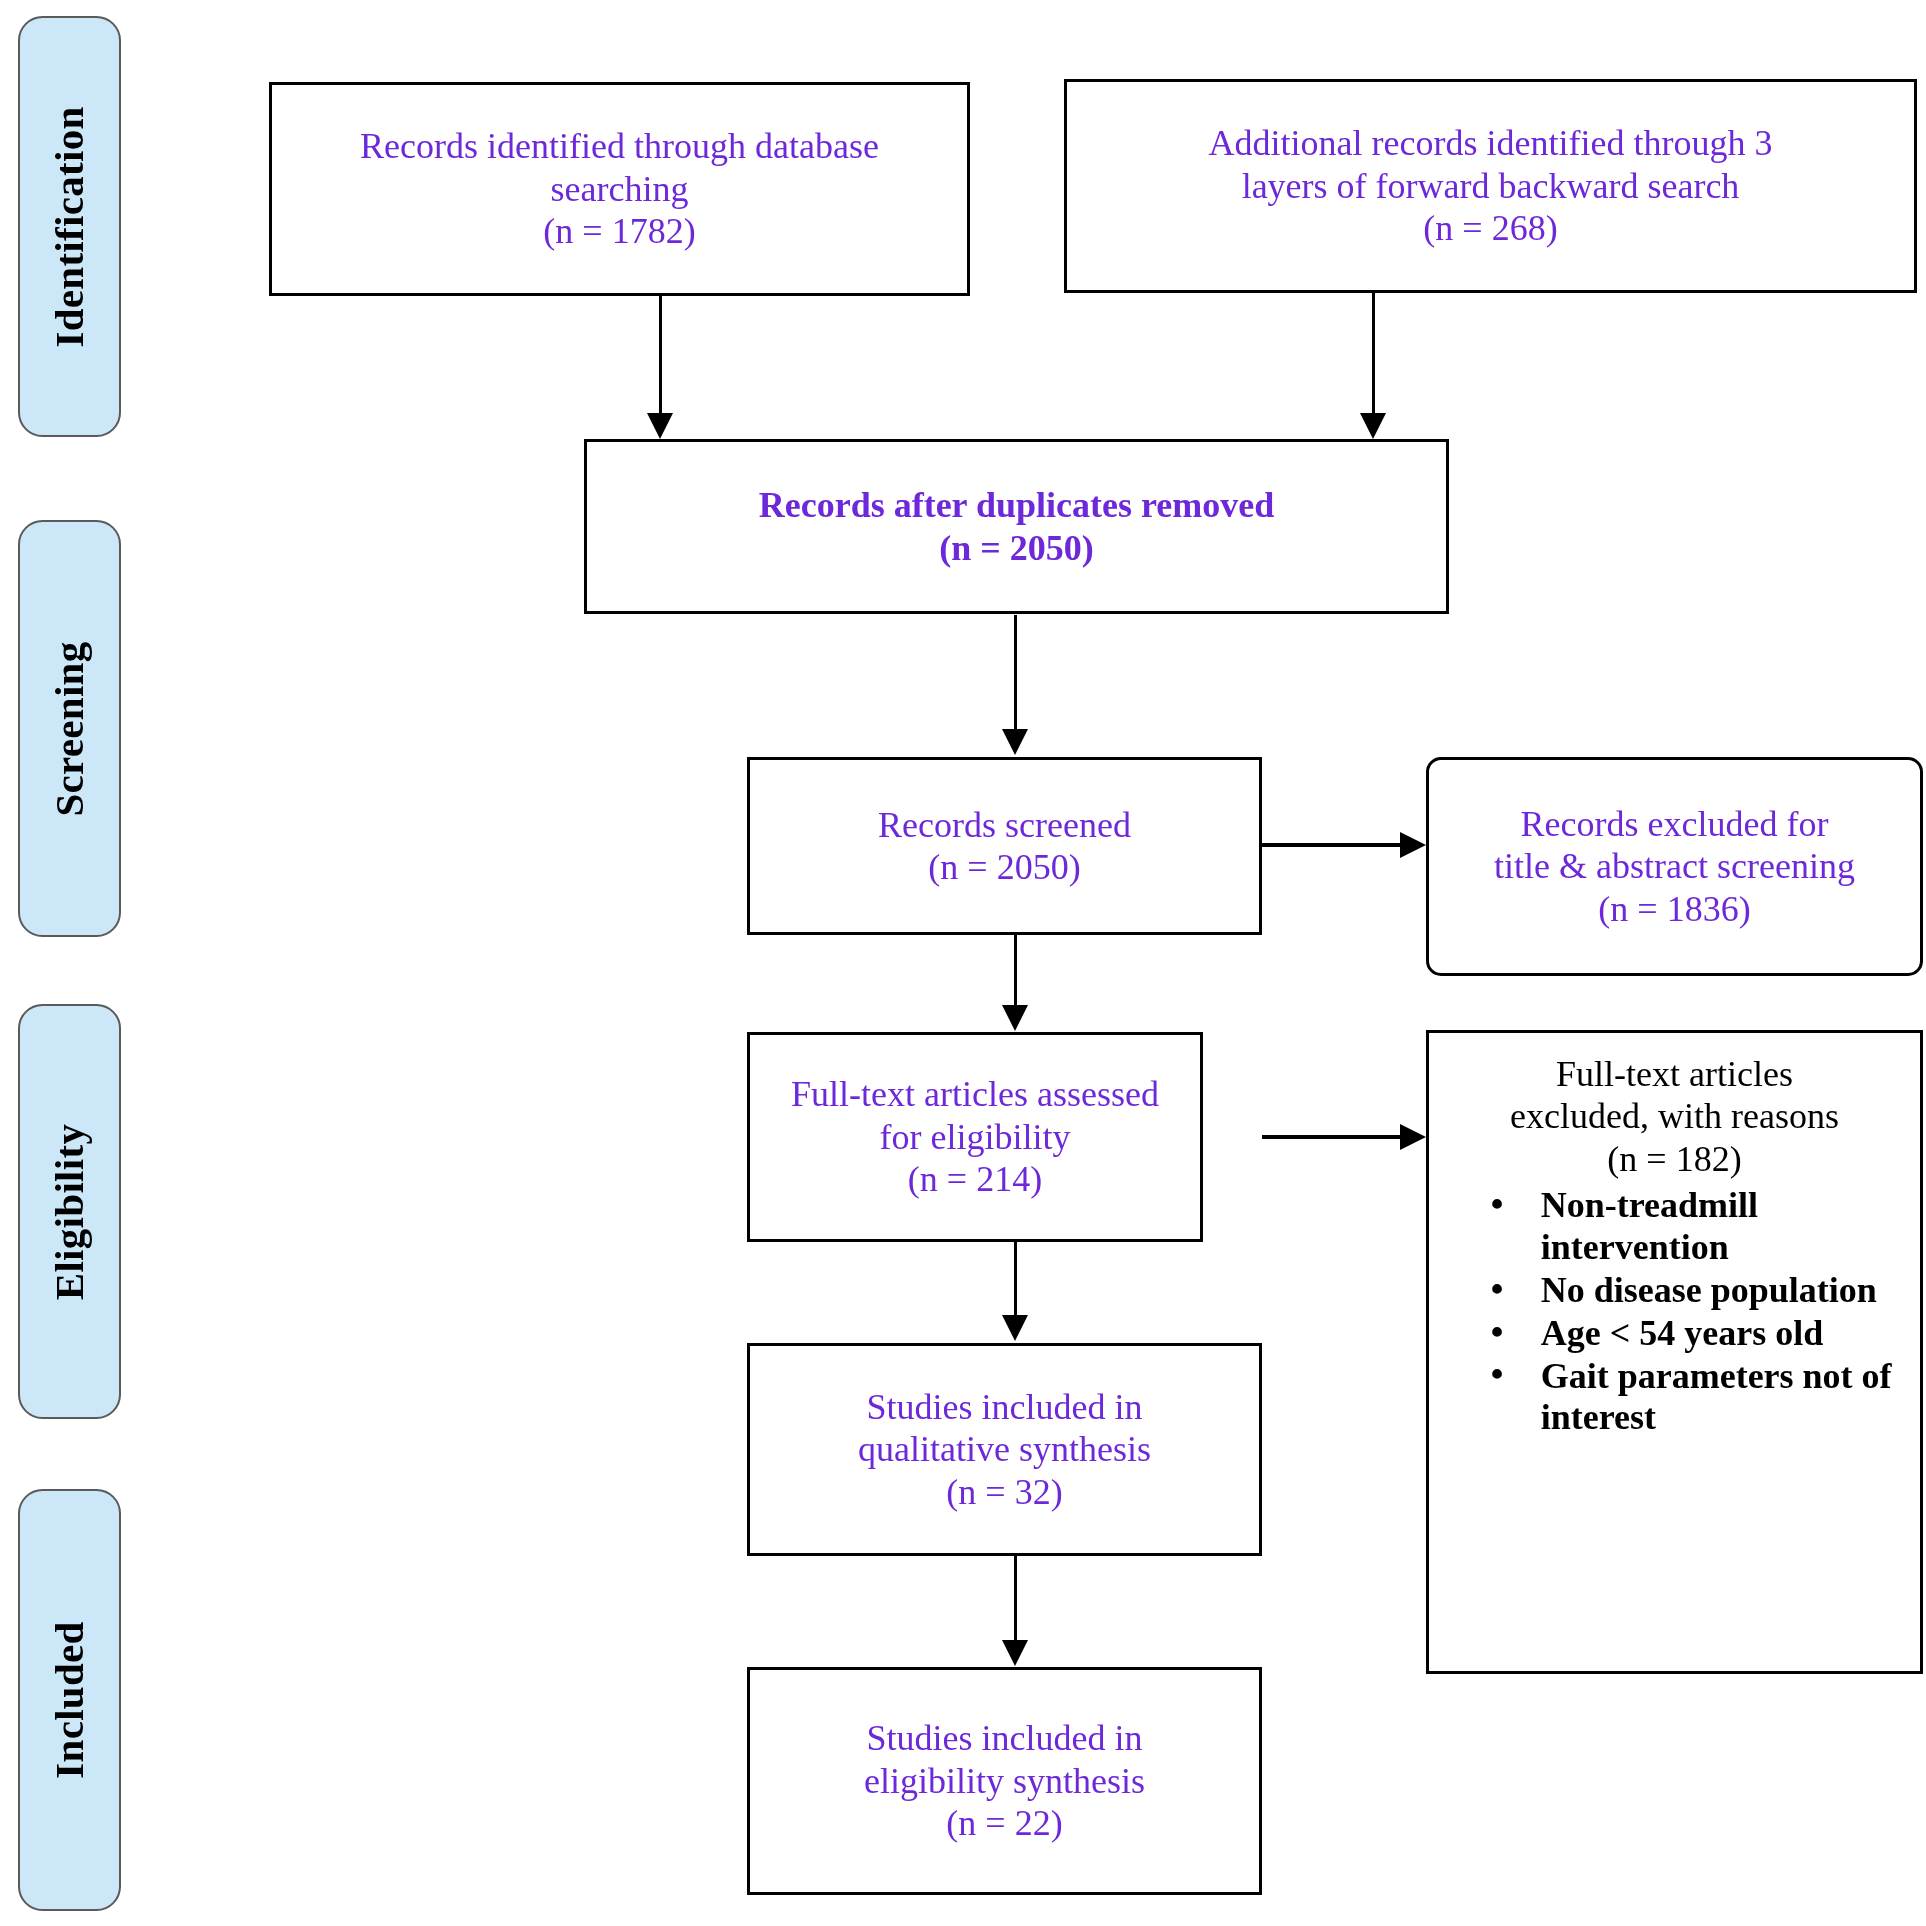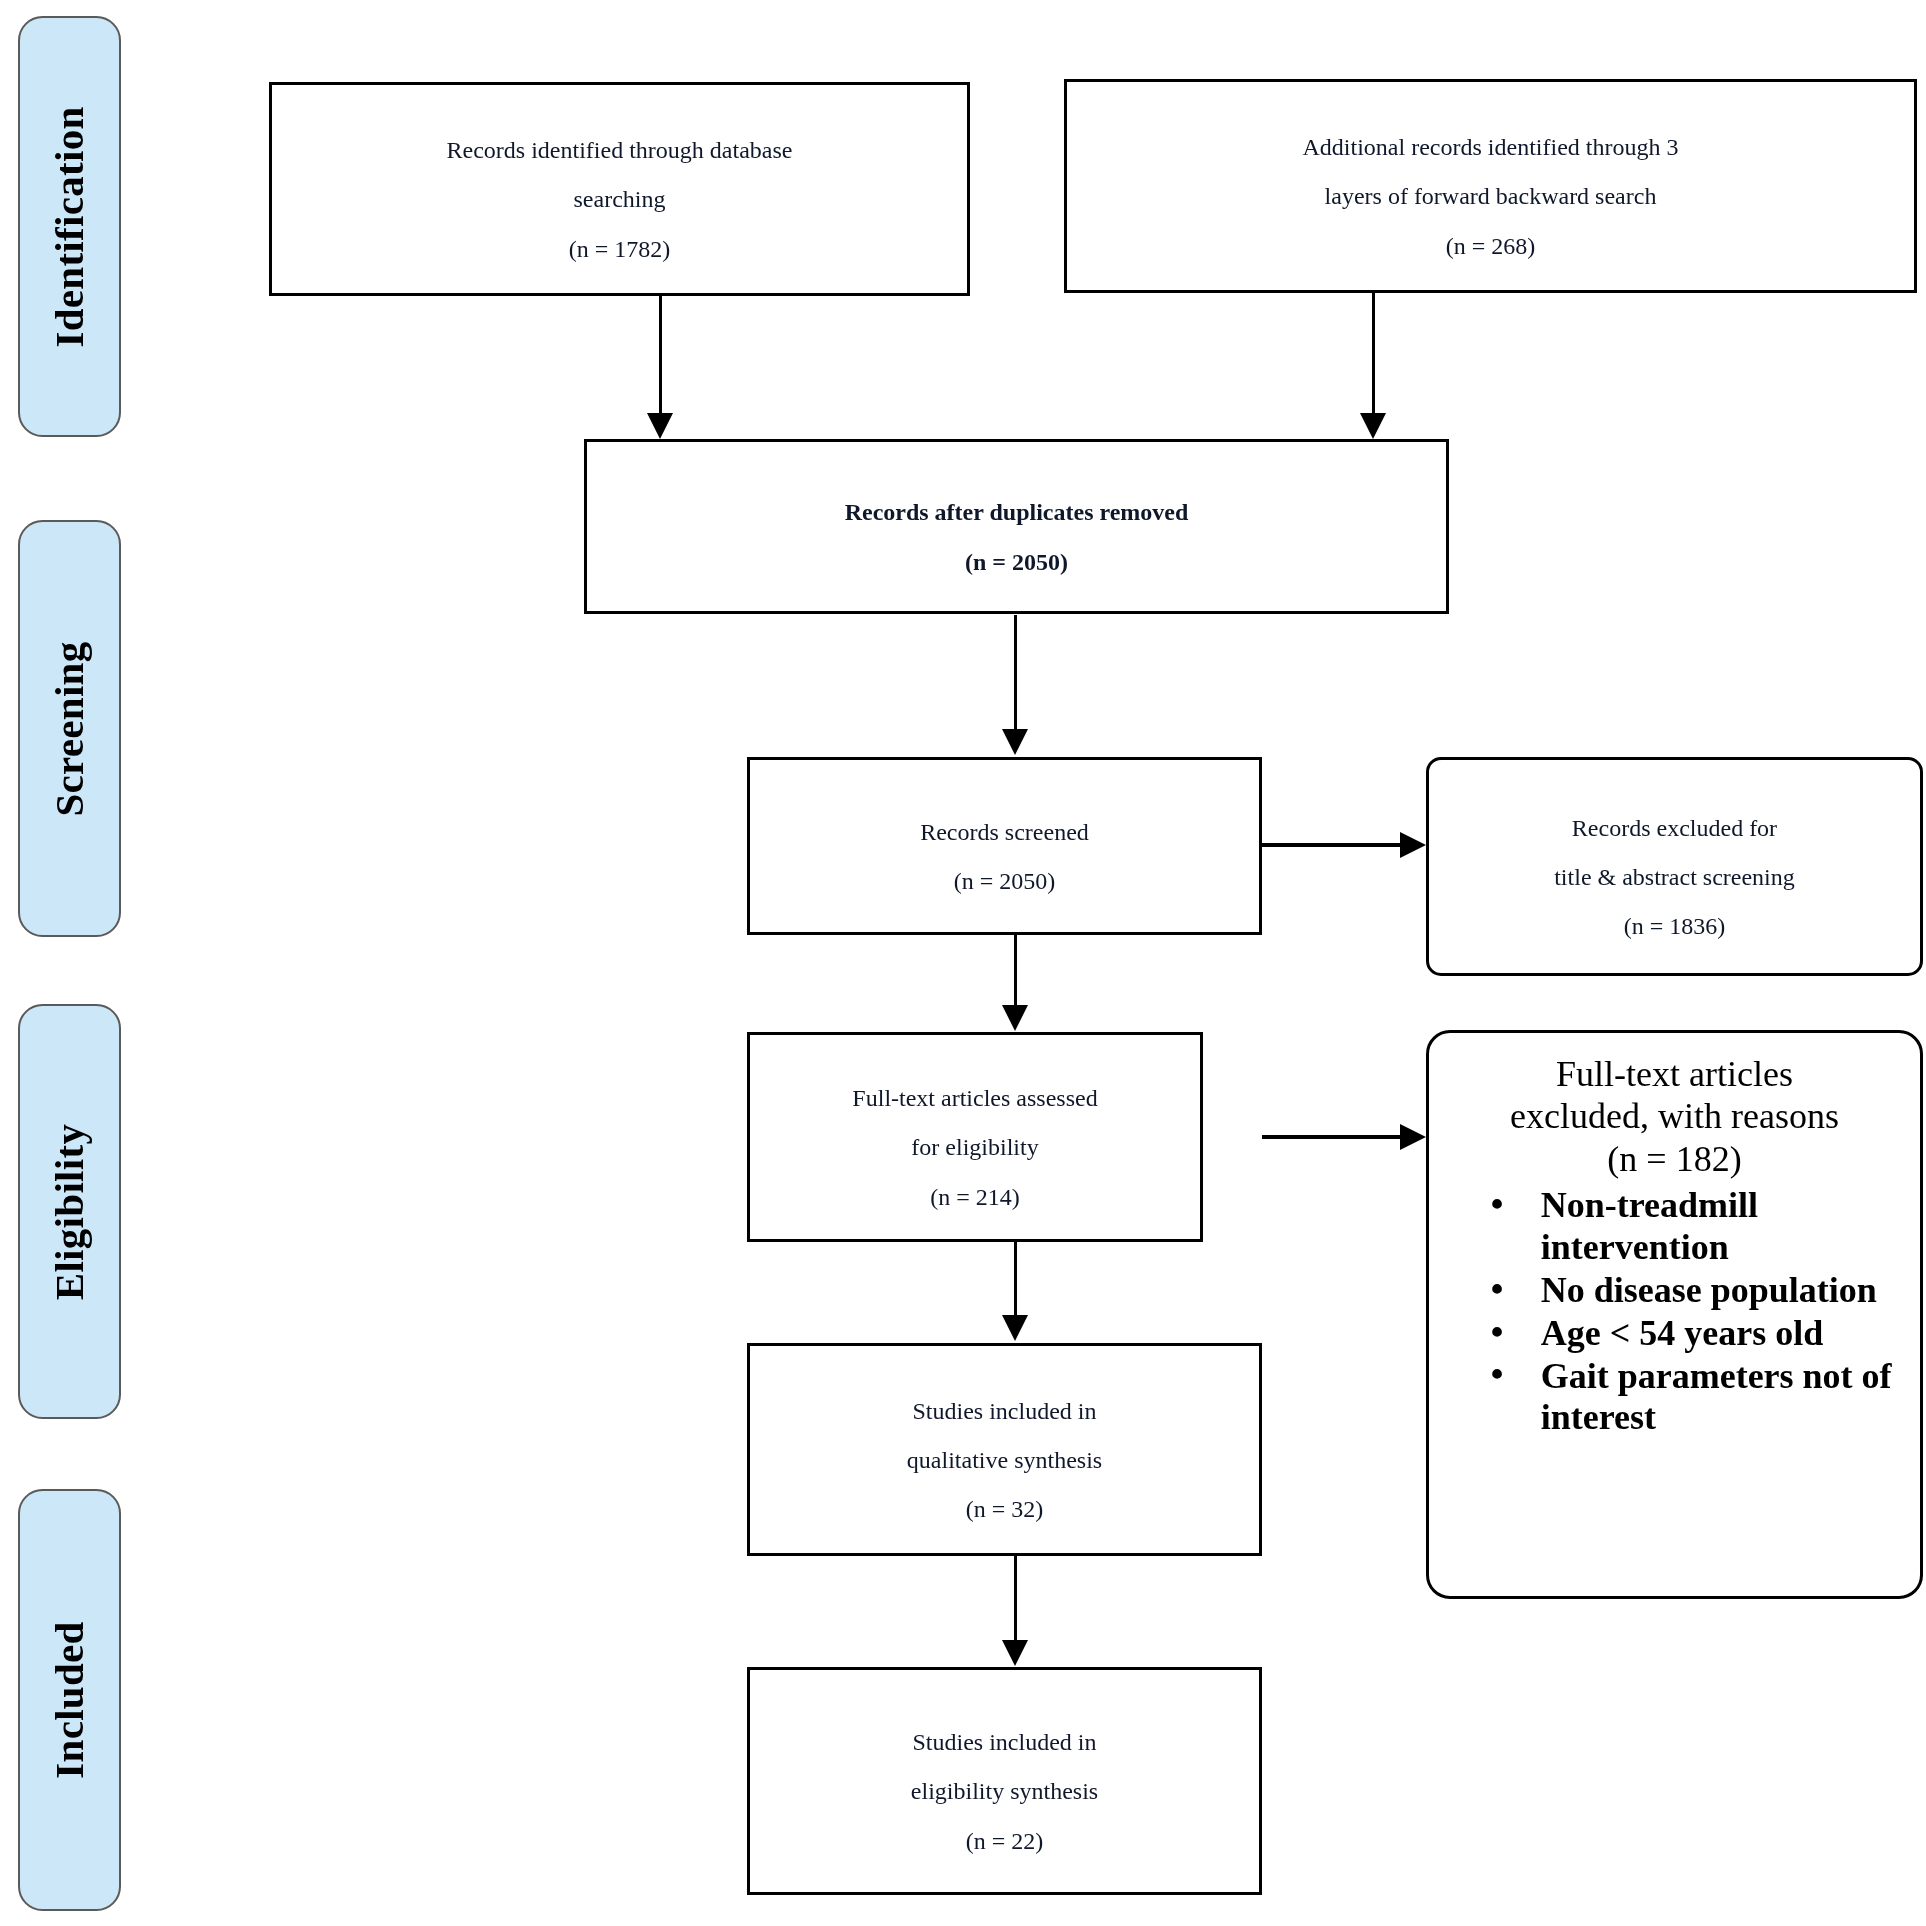--- a/index.html
+++ b/index.html
@@ -42,26 +42,25 @@
     background: #ffffff;
     border: 3.5px solid #000000;
     box-sizing: border-box;
     display: flex;
     flex-direction: column;
     align-items: center;
     justify-content: center;
     padding: 5.8px 14px;
   }
   .flow-box .line {
-    font-size: 24px;
+    font-size: 36px;
     line-height: 1.18;
-    color: #0f172a;
+    color: #6d28d9;
     text-align: center;
     white-space: pre-wrap;
-    margin-top: 21px;
   }
 
   
   .reasons-box {
     position: absolute;
     background: #ffffff;
     border: 3.5px solid #000000;
     box-sizing: border-box;
     display: flex;
     flex-direction: column;
@@ -193,21 +192,21 @@
 
   <div class="flow-box" style="left:747px; top:1032px; width:456px; height:210px;">
     <div class="line">Full-text articles assessed</div>
     <div class="line">for eligibility</div>
     <div class="line">(n = 214)</div>
   </div>
 
   <div class="h-line" style="left:1262px; top:1135px; width:139px;"></div>
   <div class="arrow-right" style="left:1400px; top:1124px;"></div>
 
-  <div class="reasons-box" style="left:1426px; top:1030px; width:497px; height:569px;border-radius:24px;">
+  <div class="reasons-box" style="left:1426px; top:1030px; width:497px; height:644px;">
     <div class="heading">Full-text articles</div>
     <div class="heading">excluded, with reasons</div>
     <div class="heading">(n = 182)</div>
     <ul class="bullets">
       <li>Non-treadmill intervention</li>
       <li>No disease population</li>
       <li>Age &lt; 54 years old</li>
       <li>Gait parameters not of interest</li>
     </ul>
   </div>

